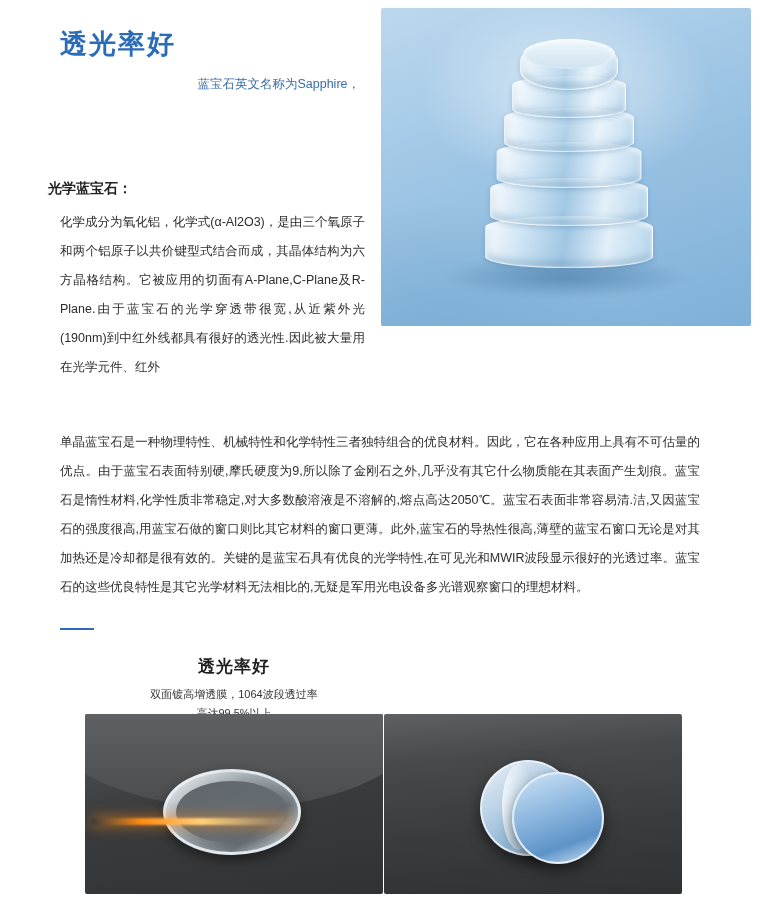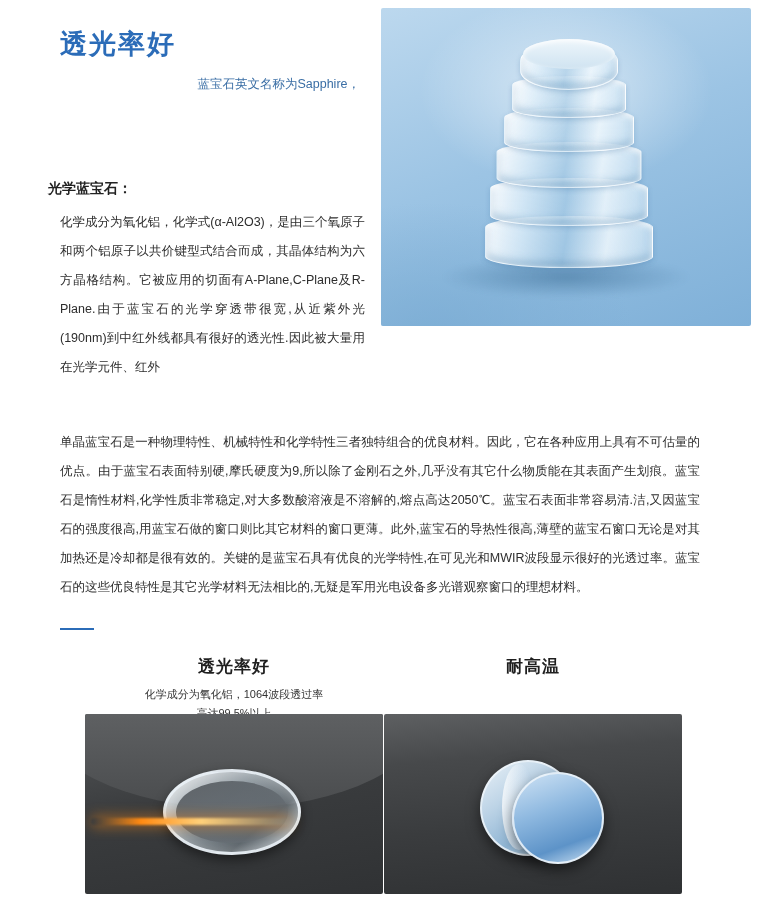--- a/index.html
+++ b/index.html
@@ -304,28 +304,25 @@
     <div class="col-text">化学成分为氧化铝，化学式(α-Al2O3)，是由三个氧原子和两个铝原子以共价键型式结合而成，其晶体结构为六方晶格结构。它被应用的切面有A-Plane,C-Plane及R-Plane.由于蓝宝石的光学穿透带很宽,从近紫外光(190nm)到中红外线都具有很好的透光性.因此被大量用在光学元件、红外</div>
   </div>
 
   <div class="para p3">单晶蓝宝石是一种物理特性、机械特性和化学特性三者独特组合的优良材料。因此，它在各种应用上具有不可估量的优点。由于蓝宝石表面特别硬,摩氏硬度为9,所以除了金刚石之外,几乎没有其它什么物质能在其表面产生划痕。蓝宝石是惰性材料,化学性质非常稳定,对大多数酸溶液是不溶解的,熔点高达2050℃。蓝宝石表面非常容易清.洁,又因蓝宝石的强度很高,用蓝宝石做的窗口则比其它材料的窗口更薄。此外,蓝宝石的导热性很高,薄壁的蓝宝石窗口无论是对其加热还是冷却都是很有效的。关键的是蓝宝石具有优良的光学特性,在可见光和MWIR波段显示很好的光透过率。蓝宝石的这些优良特性是其它光学材料无法相比的,无疑是军用光电设备多光谱观察窗口的理想材料。</div>
 
   <div class="divider"></div>
 
   <div class="feature left">
     <div class="f-title">透光率好</div>
     <div class="f-desc">
-      <div>化学成分为氧化铝，1064波段透过率</div>
+      <div>双面镀高增透膜，1064波段透过率</div>
       <div>高达99.5%以上</div>
     </div>
   </div>
 
-  <div class="feature right">
-    <div class="f-title">耐高温</div>
-  </div>
 
   <div class="photo left">
     <div class="ph-l-bg"></div>
     <div class="ph-l-curve"></div>
     <div class="lens">
       <div class="lens-inner"></div>
     </div>
     <div class="beam"></div>
   </div>
 

